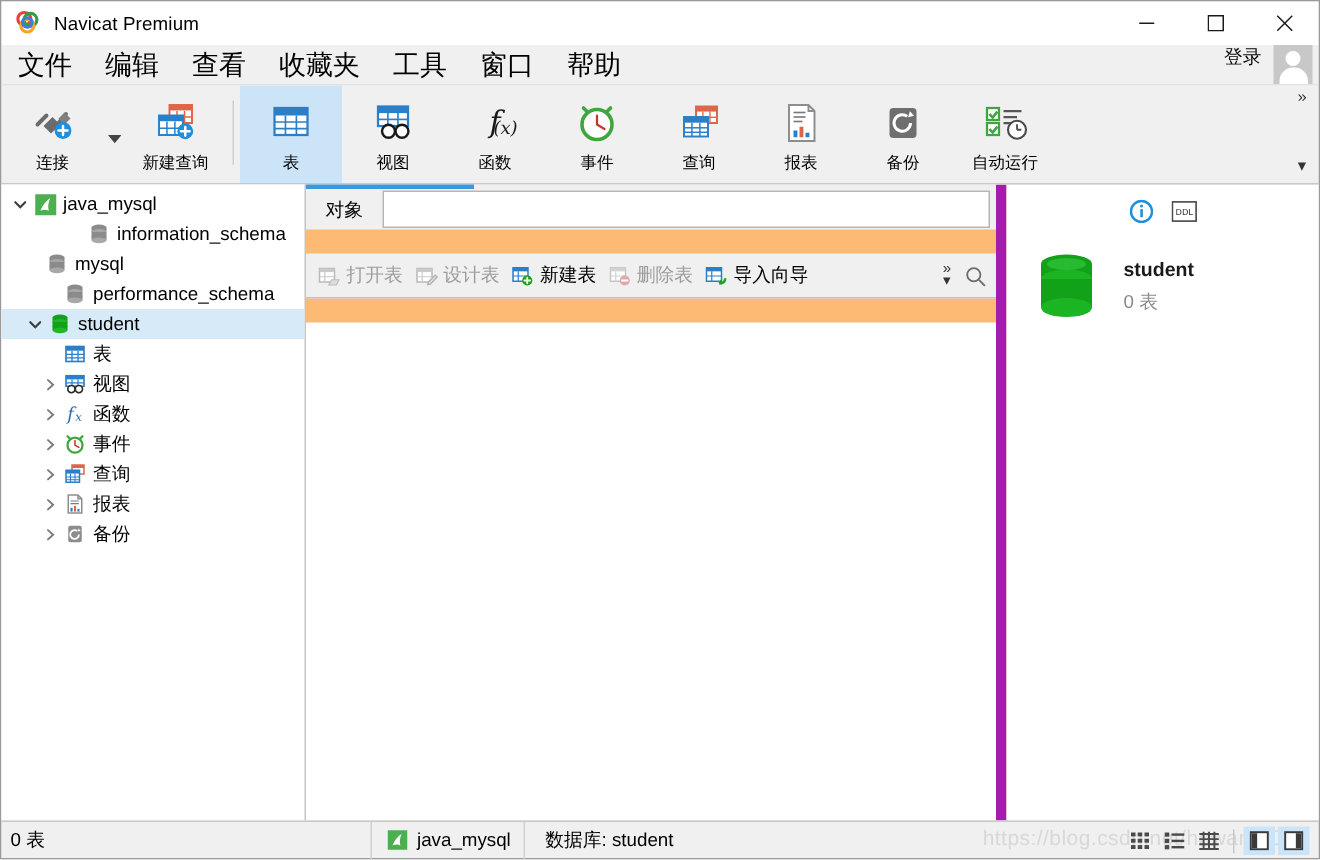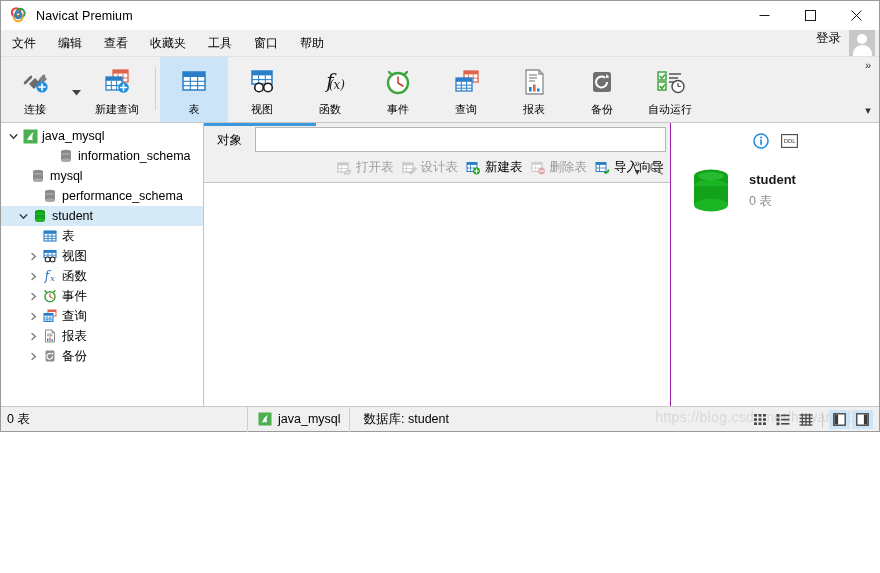--- a/index.html
+++ b/index.html
@@ -5,21 +5,21 @@
   * { box-sizing: border-box; margin: 0; padding: 0; }
   html, body {
     width: 880px; height: 573px;
     font-family: "Liberation Sans", "DejaVu Sans", sans-serif;
     font-size: 12px;
     background: #ffffff;
     overflow: hidden;
     -webkit-font-smoothing: none;
   }
   #app {
-    width: 880px; height: 432px;
+    width: 880px; height: 573px;
     position: relative;
     border: 1px solid #9a9a9a;
     background: #f0f0f0;
     display: flex; flex-direction: column;
   }
 
   
   .titlebar {
     height: 29px; background: #ffffff;
     display: flex; align-items: center;
@@ -37,21 +37,21 @@
   
   .menubar {
     height: 27px; flex: 0 0 27px;
     background: #f0f0f0;
     display: flex; align-items: center;
     position: relative;
     border-bottom: 1px solid #e2e2e2;
   }
   .menu-item {
     padding: 0 11px; height: 22px; line-height: 22px;
-    font-size: 12px; color: #000;
+    font-size: 18px; color: #000;
   }
   .login-area {
     position: absolute; right: 4px; top: 0; height: 27px;
     display: flex; gap: 8px;
   }
   .login-text { font-size: 12.5px; color: #000; }
   .avatar {
     width: 26px; height: 26px; background: #c8c8c8;
     position: relative; overflow: hidden;
   }
@@ -106,42 +106,41 @@
     font-size: 12.5px; color: #000; white-space: nowrap;
   }
   .tree-row.sel { background: #d6eaf8; }
   .tw { width: 16px; flex: 0 0 16px; display: flex; align-items: center; justify-content: center; }
   .ti { width: 18px; flex: 0 0 18px; display: flex; align-items: center; justify-content: center; margin-right: 3px; }
   .tlabel { line-height: 20px; }
 
   
   .center {
     flex: 1 1 auto; min-width: 0; display: flex; flex-direction: column;
-    background: #3b82f6; border-right: 1px solid #a21caf;
+    background: #fdba74; border-right: 7px solid #a21caf; gap: 16px;
   }
   .tabstrip {
     height: 30px; flex: 0 0 30px; display: flex; align-items: flex-end;
     background: #f0f0f0; position: relative;
   }
   .tab-accent {
     position: absolute; left: 0; top: 0; width: 112px; height: 3px; background: #3b98dd;
   }
   .tab-obj {
     padding: 0 13px; height: 26px; line-height: 26px;
     font-size: 12.5px; color: #000;
   }
   .tab-field {
     flex: 1 1 auto; height: 25px; margin: 0 4px 1px 0;
     background: #ffffff; border: 1px solid #b5b5b5;
   }
   .subbar {
     height: 30px; flex: 0 0 30px; display: flex; align-items: center;
     background: #f0f0f0; position: relative; padding-left: 6px;
     border-bottom: 1px solid #c3c3c3;
-    justify-content: flex-end;
   }
   .sb-btn {
     display: flex; align-items: center; gap: 4px; padding: 2px 6px 2px 2px;
     font-size: 12.5px; color: #000;
   }
   .sb-btn.disabled { color: #9d9d9d; }
   .sb-right {
     position: absolute; right: 6px; top: 0; height: 30px;
     display: flex; align-items: center; gap: 9px;
   }

